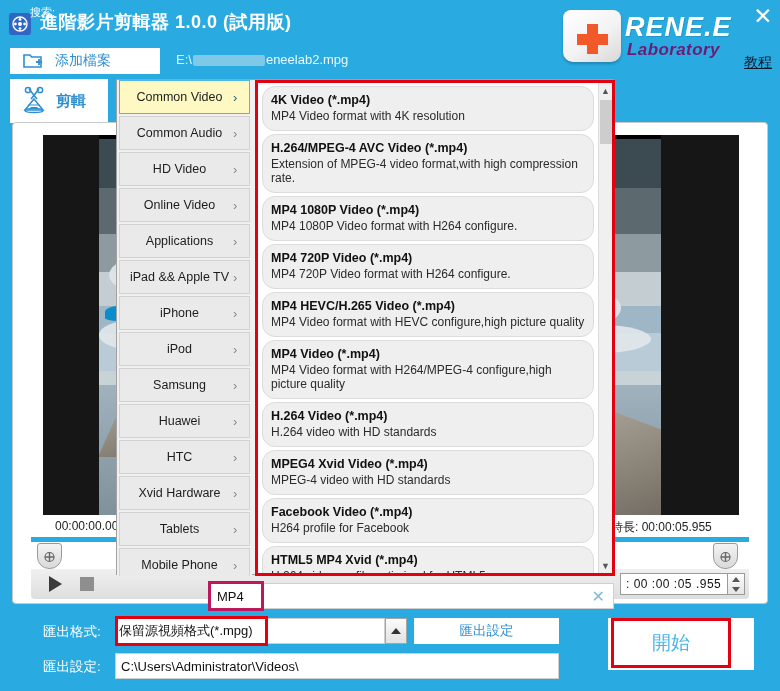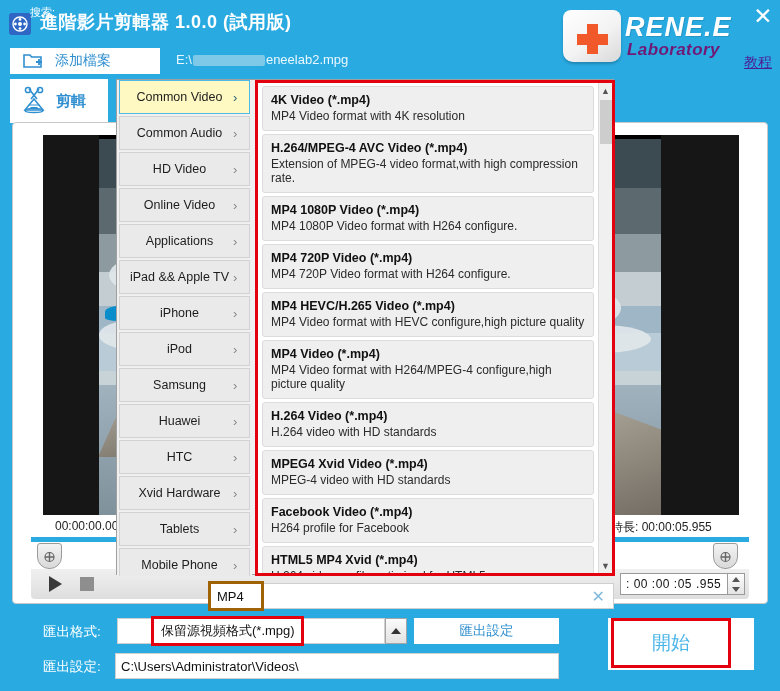--- a/index.html
+++ b/index.html
@@ -54,21 +54,21 @@
     font-size: 17px; font-weight: bold; color: #701a75; font-style: italic;
     letter-spacing: .4px;
   }
   #close-button {
     position: absolute; right: 4px; top: 4px; width: 26px; height: 26px;
     color: #ffffff; font-size: 23px; line-height: 24px; text-align: center;
     font-weight: 300; cursor: pointer;
   }
   #tutorial-link {
     position: absolute; right: 8px; top: 54px;
-    font-size: 14px; color: #4c1d95; text-decoration: underline; cursor: pointer;
+    font-size: 14px; color: #0f172a; text-decoration: underline; cursor: pointer;
   }
 
   
   #addfile-button {
     position: absolute; left: 10px; top: 48px; width: 150px; height: 26px;
     background: #ffffff; display: flex; align-items: center; cursor: pointer;
   }
   #addfile-icon { margin-left: 13px; width: 20px; height: 18px; position: relative; }
   #addfile-label { margin-left: 12px; font-size: 14px; color: #2f8fd0; }
   #file-path {
@@ -214,21 +214,21 @@
   #format-col {
     position: absolute; left: 138px; top: 0; width: 360px; height: 496px;
     border: 3px solid #e3000f; background: #ffffff;
   }
   #format-scroll {
     position: absolute; left: 0; top: 0; right: 14px; bottom: 0;
     overflow: hidden; background: #ffffff;
   }
   .fmt-item {
     margin: 3px 4px 0 4px; padding: 6px 8px 7px 8px;
-    background: #efefef; border: 1px solid #dcdcdc; border-radius: 3px;
+    background: #efefef; border: 1px solid #dcdcdc; border-radius: 13px;
     cursor: pointer;
   }
   .fmt-title { font-size: 12.5px; font-weight: bold; color: #111; }
   .fmt-desc { font-size: 12px; color: #2b2b2b; margin-top: 2px; line-height: 14px; }
 
   #format-scrollbar {
     position: absolute; right: 0; top: 0; width: 14px; bottom: 0;
     background: #f0f0f0; border-left: 1px solid #dcdcdc;
   }
   .sb-arrow {
@@ -247,42 +247,42 @@
   }
   #search-label {
     position: absolute; left: 30px; top: 5px; font-size: 11px; color: #ffffff;
   }
   #search-field {
     position: absolute; left: 94px; top: 0; width: 404px; height: 26px;
     background: #ffffff; border: 1px solid #cfcfcf;
   }
   #search-value-box {
     position: absolute; left: 92px; top: -2px; width: 56px; height: 30px;
-    border: 3px solid #a16207; background: #ffffff;
+    border: 3px solid #be185d; background: #ffffff;
     display: flex; align-items: center; padding-left: 6px;
     font-size: 13px; color: #111;
   }
   #search-clear {
     position: absolute; right: 8px; top: 3px; font-size: 16px; color: #7fb9db;
     cursor: pointer;
   }
 
   
   #export-format-label {
     position: absolute; left: 43px; top: 623px; font-size: 13.5px; color: #ffffff;
   }
   #export-format-field {
     position: absolute; left: 117px; top: 618px; width: 268px; height: 26px;
     background: #ffffff; border: 1px solid #cfcfcf;
   }
   #export-format-box {
     position: absolute; left: 115px; top: 616px; width: 153px; height: 30px;
     border: 3px solid #e3000f; background: #ffffff;
-    display: flex; align-items: center; padding-left: 7px;
-    font-size: 13px; color: #111; white-space: nowrap; margin-left: 36px;
+    display: flex; align-items: center; padding-left: 1px;
+    font-size: 13px; color: #111; white-space: nowrap;
   }
   #export-format-arrow {
     position: absolute; left: 385px; top: 618px; width: 22px; height: 26px;
     background: linear-gradient(#fbfbfb,#e2e2e2); border: 1px solid #a5a5a5;
     display: flex; align-items: center; justify-content: center; cursor: pointer;
   }
   .arrow-up { width:0;height:0;border-left:5px solid transparent;border-right:5px solid transparent;border-bottom:6px solid #333; }
 
   #export-settings-button {
     position: absolute; left: 414px; top: 618px; width: 145px; height: 26px;

